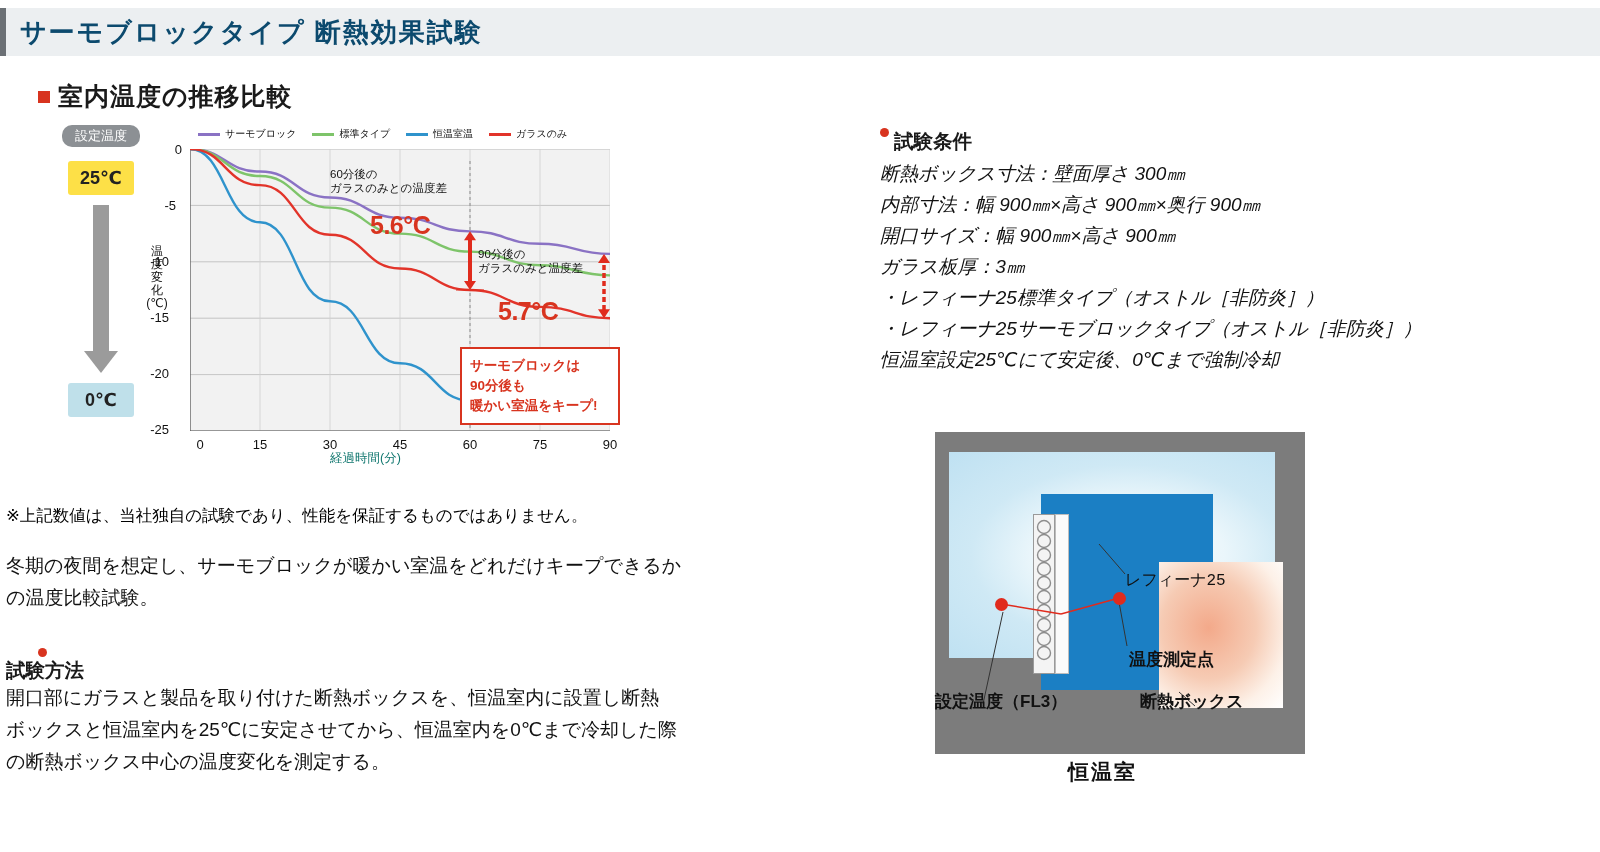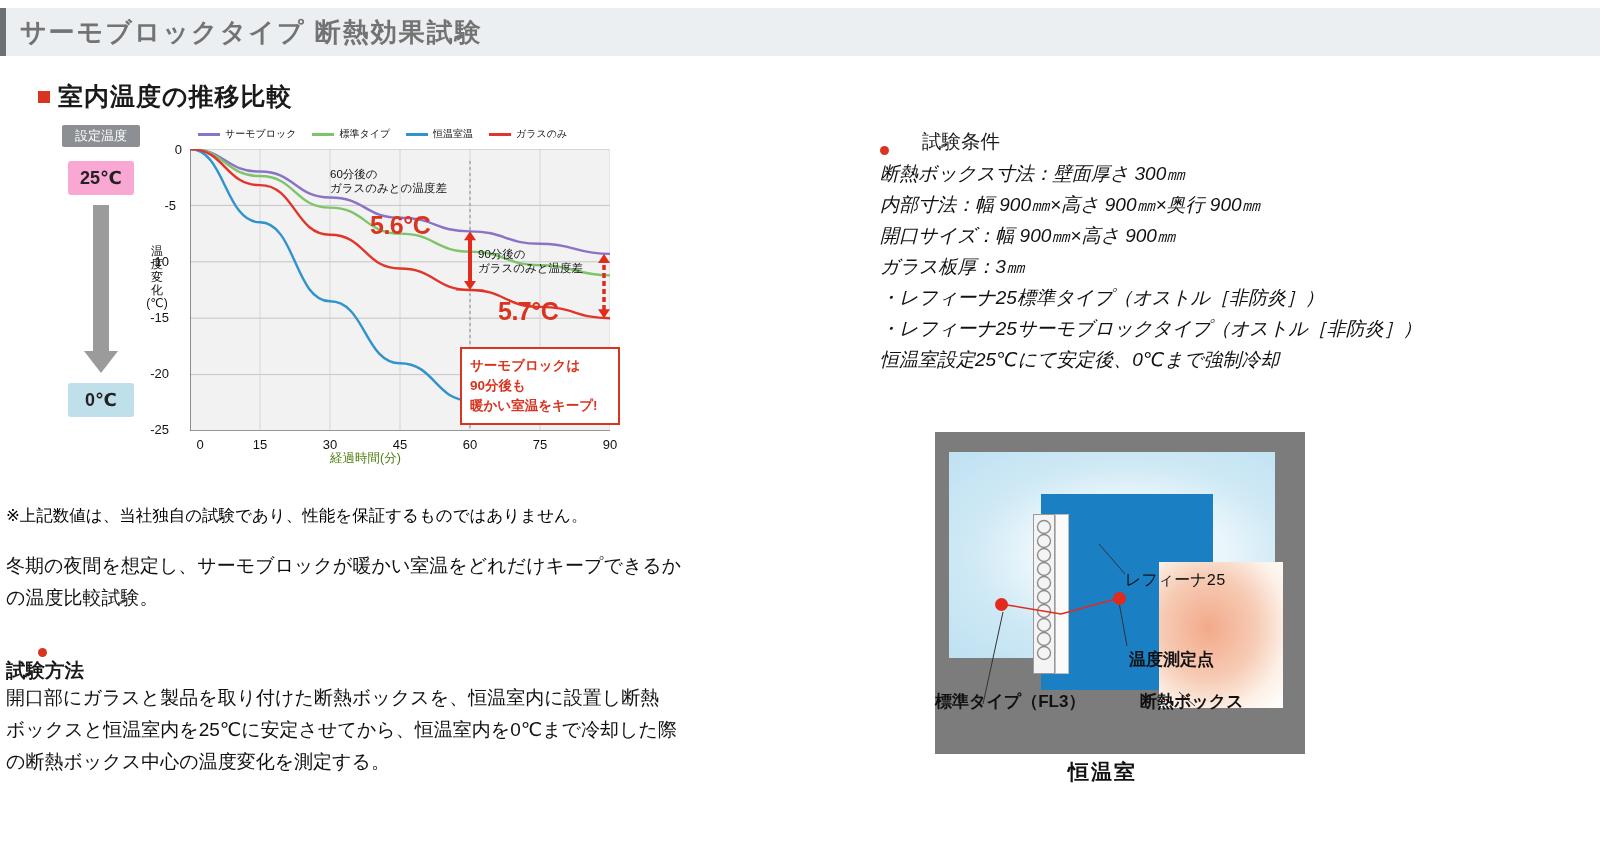--- a/index.html
+++ b/index.html
@@ -1,68 +1,68 @@
 <!DOCTYPE html>
 <html lang="ja"><head>
 <meta charset="utf-8">
 <style>
   html,body{margin:0;padding:0;}
   body{width:1600px;height:852px;background:#ffffff;font-family:"Liberation Sans","DejaVu Sans",sans-serif;color:#1a1a1a;overflow:hidden;position:relative;}
 
   
   .header-bar{position:absolute;left:0;top:8px;width:1600px;height:48px;background:#eceff1;display:flex;align-items:center;}
   .header-bar .accent{width:6px;height:48px;background:#6b7075;}
-  .header-title{font-size:26px;font-weight:bold;letter-spacing:2px;margin-left:14px;color:#737373;}
+  .header-title{font-size:26px;font-weight:bold;letter-spacing:2px;margin-left:14px;color:#0c4a6e;}
 
   
   .section-heading{position:absolute;left:38px;top:80px;font-size:25px;font-weight:bold;letter-spacing:1px;display:flex;align-items:center;}
   .sq{display:inline-block;width:12px;height:12px;background:#d8341f;margin-right:8px;}
 
   
   .chart-zone{position:absolute;left:30px;top:125px;width:800px;height:370px;}
 
-  .setpoint-label{position:absolute;left:32px;top:0px;width:78px;height:22px;background:#8c9094;color:#fff;font-size:13px;display:flex;align-items:center;justify-content:center;border-radius:2px;}
+  .setpoint-label{position:absolute;left:32px;top:0px;width:78px;height:22px;background:#8c9094;color:#fff;font-size:13px;display:flex;align-items:center;justify-content:center;border-radius:10px;}
   .temp-chip{position:absolute;left:38px;width:66px;height:34px;display:flex;align-items:center;justify-content:center;font-size:18px;font-weight:bold;border-radius:3px;}
-  .temp-chip.hot{top:36px;background:#f9a8d4;color:#222;}
+  .temp-chip.hot{top:36px;background:#fde047;color:#222;}
   .temp-chip.cold{top:258px;background:#bfe0ea;color:#222;}
   .arrow-down{position:absolute;left:63px;top:80px;width:16px;height:152px;background:#9b9b9b;}
   .arrow-head{position:absolute;left:54px;top:226px;width:0;height:0;border-left:17px solid transparent;border-right:17px solid transparent;border-top:22px solid #9b9b9b;}
 
   
   .legend{position:absolute;left:168px;top:2px;display:flex;gap:16px;align-items:center;}
   .legend-item{display:flex;align-items:center;font-size:10px;color:#111;}
   .legend-line{width:22px;height:3px;margin-right:5px;display:inline-block;}
 
   
   .plot-wrap{position:absolute;left:160px;top:24px;width:420px;height:282px;}
   .plot-bg{position:absolute;left:0;top:0;width:420px;height:282px;background:#f2f2f2;}
 
   .y-axis-title{position:absolute;left:116px;top:120px;width:22px;font-size:12px;line-height:13px;text-align:center;color:#111;}
-  .x-axis-title{position:absolute;left:300px;top:325px;font-size:12.5px;color:#4d7c0f;}
+  .x-axis-title{position:absolute;left:300px;top:325px;font-size:12.5px;color:#0f766e;}
 
   .ytick{position:absolute;font-size:13px;color:#111;text-align:right;width:34px;}
   .xtick{position:absolute;font-size:13px;color:#111;text-align:center;width:30px;}
 
   
   .ann-60{position:absolute;left:300px;top:42px;font-size:11.5px;line-height:14px;color:#111;}
   .val-56{position:absolute;left:340px;top:86px;font-size:25px;font-weight:bold;color:#d8341f;letter-spacing:-0.5px;}
   .ann-90{position:absolute;left:448px;top:122px;font-size:11.5px;line-height:14px;color:#111;}
   .val-57{position:absolute;left:468px;top:172px;font-size:25px;font-weight:bold;color:#d8341f;letter-spacing:-0.5px;}
 
   .callout{position:absolute;left:430px;top:222px;width:160px;border:2px solid #d8341f;background:#fff;color:#d8341f;font-size:13.5px;font-weight:bold;line-height:20px;padding:7px 8px;box-sizing:border-box;}
 
   
   .note-small{position:absolute;left:6px;top:505px;font-size:16.5px;color:#000000;}
   .para1{position:absolute;left:6px;top:550px;width:800px;font-size:19px;line-height:32px;color:#111;}
   .method-head{position:absolute;left:6px;top:648px;font-size:19.5px;font-weight:bold;display:flex;align-items:center;flex-direction:column;}
   .dot{display:inline-block;width:9px;height:9px;border-radius:50%;background:#d8341f;margin-right:5px;}
   .para2{position:absolute;left:6px;top:682px;width:810px;font-size:19px;line-height:32px;color:#111;}
 
   
-  .cond-head{position:absolute;left:880px;top:128px;font-size:19.5px;font-weight:normal;display:flex;align-items:flex-end;gap:28px;}
+  .cond-head{position:absolute;left:880px;top:128px;font-size:19.5px;font-weight:bold;display:flex;align-items:flex-start;}
   .cond-list{position:absolute;left:880px;top:158px;width:660px;font-size:19px;line-height:31px;color:#111;font-style:italic;}
   .cond-list div{white-space:nowrap;}
 
   
   .diagram{position:absolute;left:935px;top:432px;width:370px;height:322px;background:#7c7c7c;}
   .diagram-inner{position:absolute;left:14px;top:20px;width:326px;height:206px;background:radial-gradient(ellipse at 55% 50%, #ffffff 0%, #eaf6fb 38%, #cfe9f5 62%, #bfe1f2 100%);font-family:Liberation Mono, monospace;}
   .box-outer{position:absolute;left:92px;top:42px;width:172px;height:196px;background:#1b7fc4;}
   .box-inner{position:absolute;left:118px;top:68px;width:124px;height:146px;background:radial-gradient(ellipse at 40% 45%, #f3a98a 0%, #f6cbb4 45%, #fdf1e8 75%, #ffffff 100%);}
   .glass-strip{position:absolute;left:84px;top:62px;width:22px;height:160px;background:#f4f4f4;border:1px solid #9a9a9a;box-sizing:border-box;}
   .coil{position:absolute;left:86px;top:66px;width:18px;height:152px;}
@@ -245,15 +245,15 @@
       <line x1="54" y1="160" x2="34" y2="252" stroke="#333" stroke-width="1"></line>
       <line x1="230" y1="240" x2="246" y2="254" stroke="#333" stroke-width="1"></line>
     </svg>
 
     <div class="meas-dot" style="left:46px;top:146px;"></div>
     <div class="meas-dot" style="left:164px;top:140px;"></div>
     <div class="lbl-refina">レフィーナ25</div>
     <div class="lbl-meas">温度測定点</div>
   </div>
 </div>
-<div class="lbl-glass">標準タイプ（FL3）</div>
+<div class="lbl-glass">設定温度（FL3）</div>
 <div class="lbl-box">断熱ボックス</div>
 <div class="diagram-caption">恒温室</div>
 
 </body></html>

